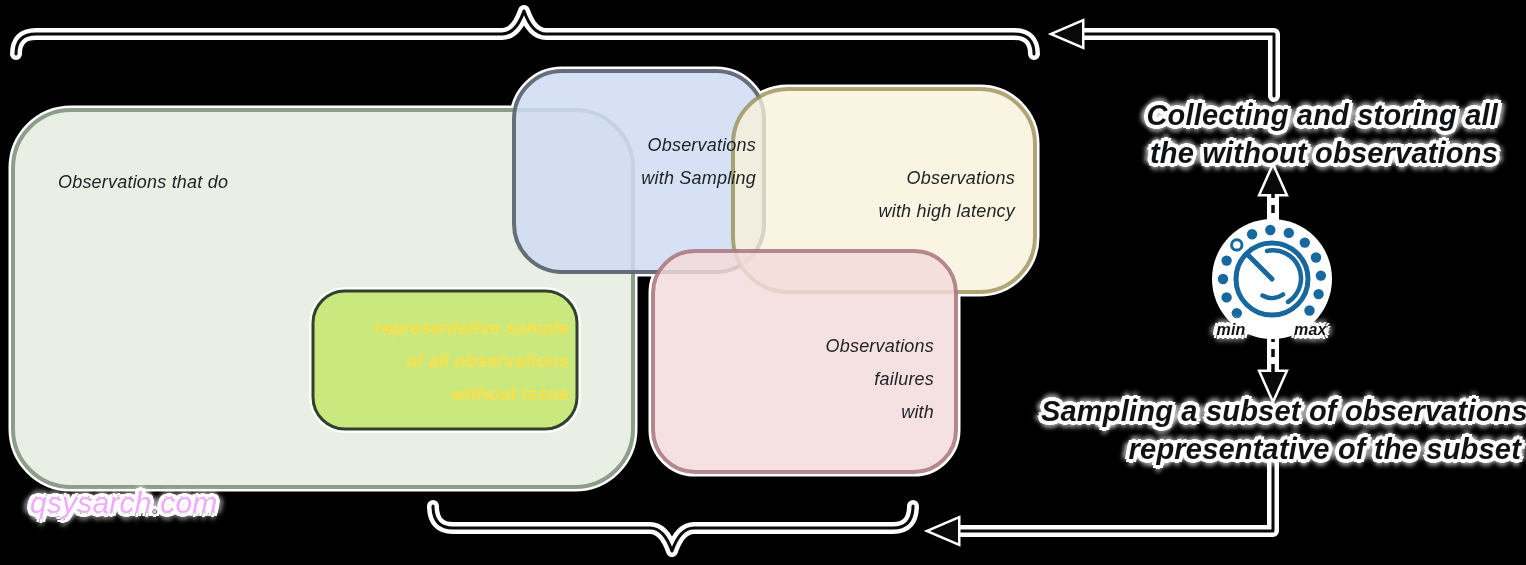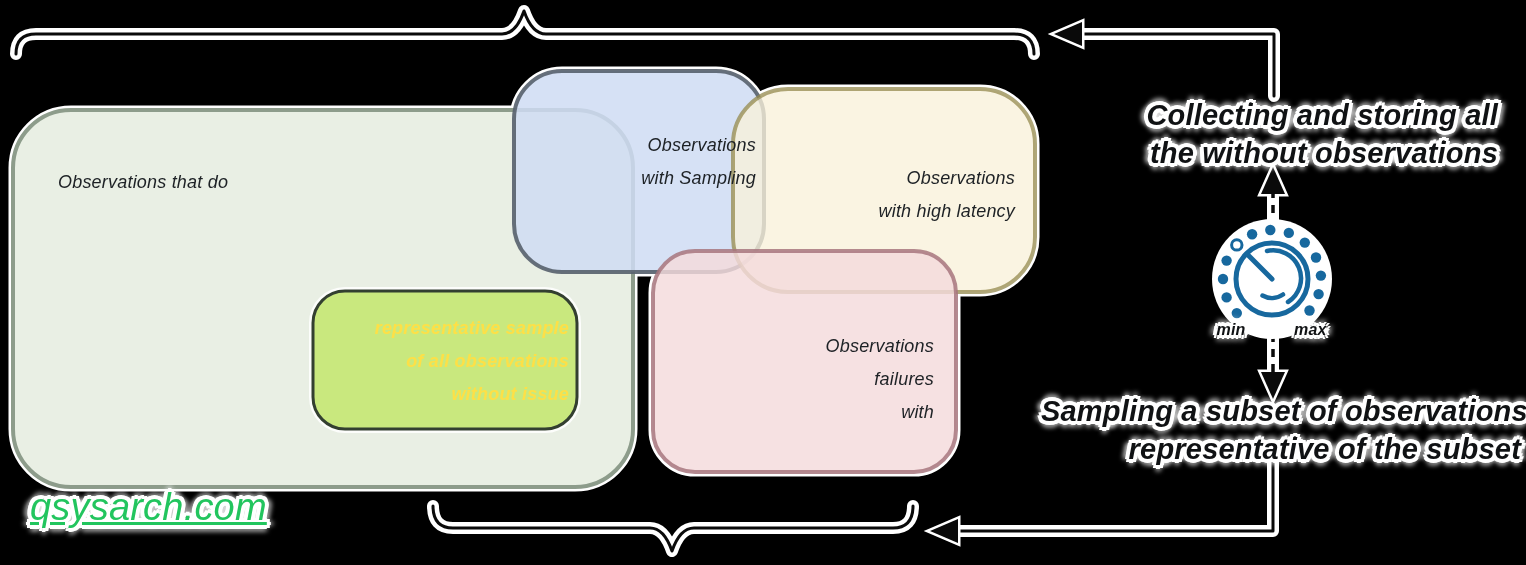--- a/index.html
+++ b/index.html
@@ -138,15 +138,15 @@
 
   <div class="txt caption center halo" style="left:1028px;top:392px;width:480px;margin-left:13px;">
     <div>Sampling a subset of observations</div>
     <div>representative of the subset</div>
   </div>
 
   <div class="txt minmax halo" style="left:1206px;top:321px;width:50px;text-align:center;">min</div>
 
   <div class="txt minmax halo" style="left:1294px;top:321px;width:60px;text-align:left;">max</div>
 
-  <div class="txt halo" style="left:30px;top:486px;font-size:38px;color:#22c55e;text-decoration:underline;">qsysarch.com</div>
+  <div class="txt halo" style="left:30px;top:486px;font-size:30px;color:#f0abfc;">qsysarch.com</div>
 
 </div>
 
 </body></html>

